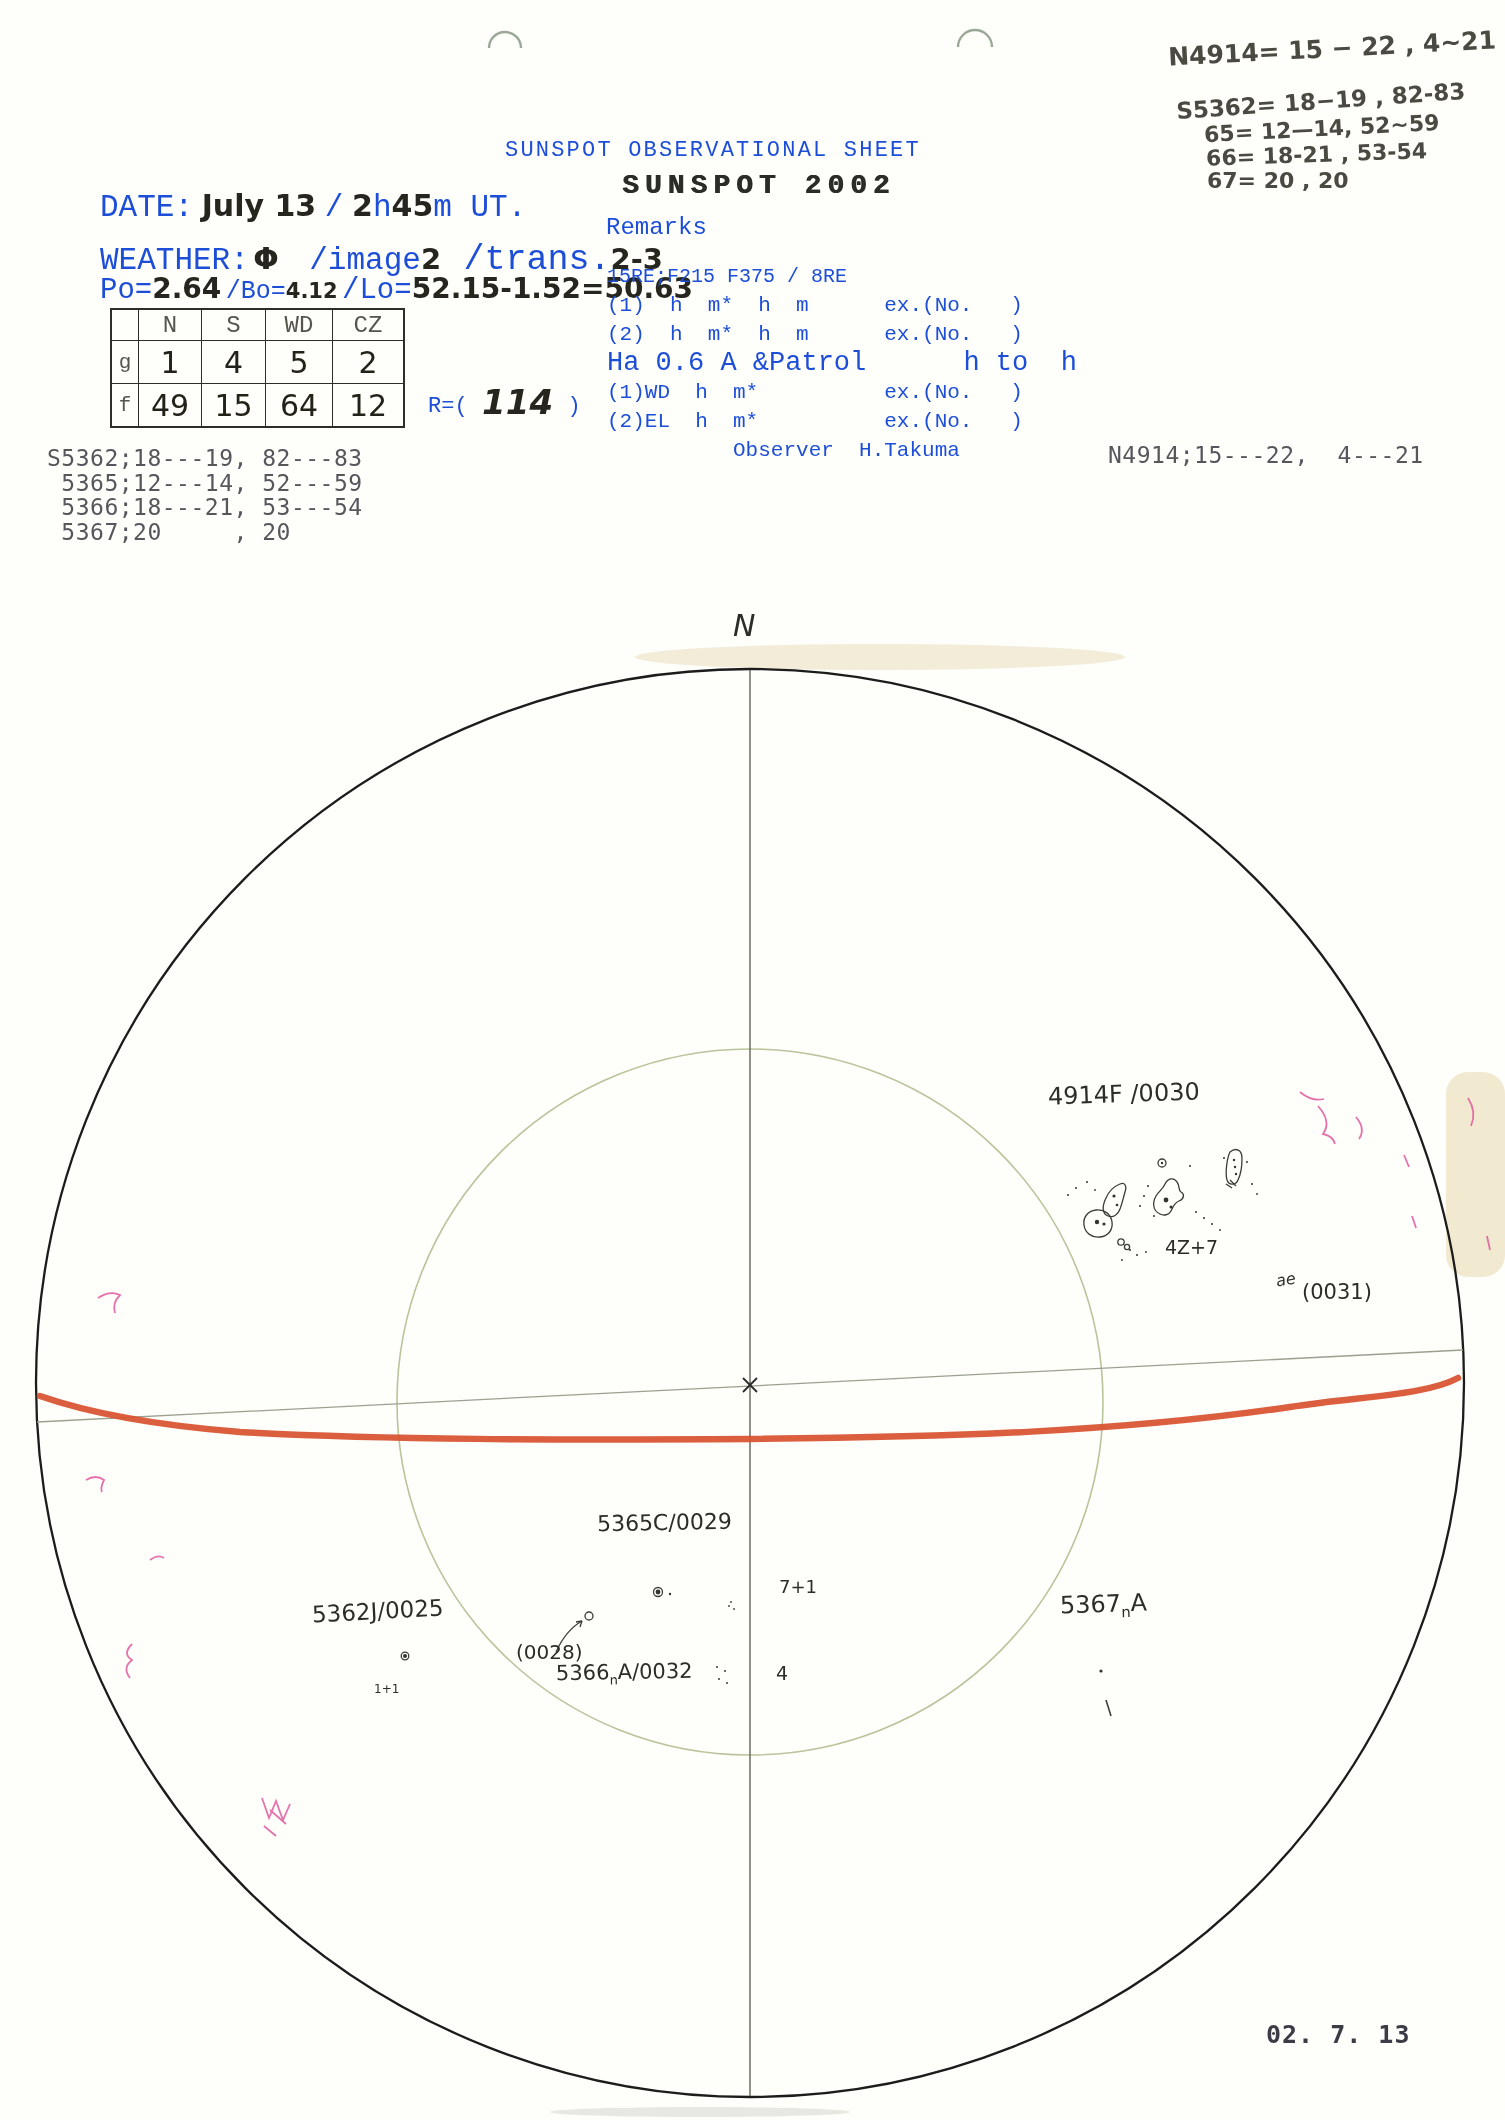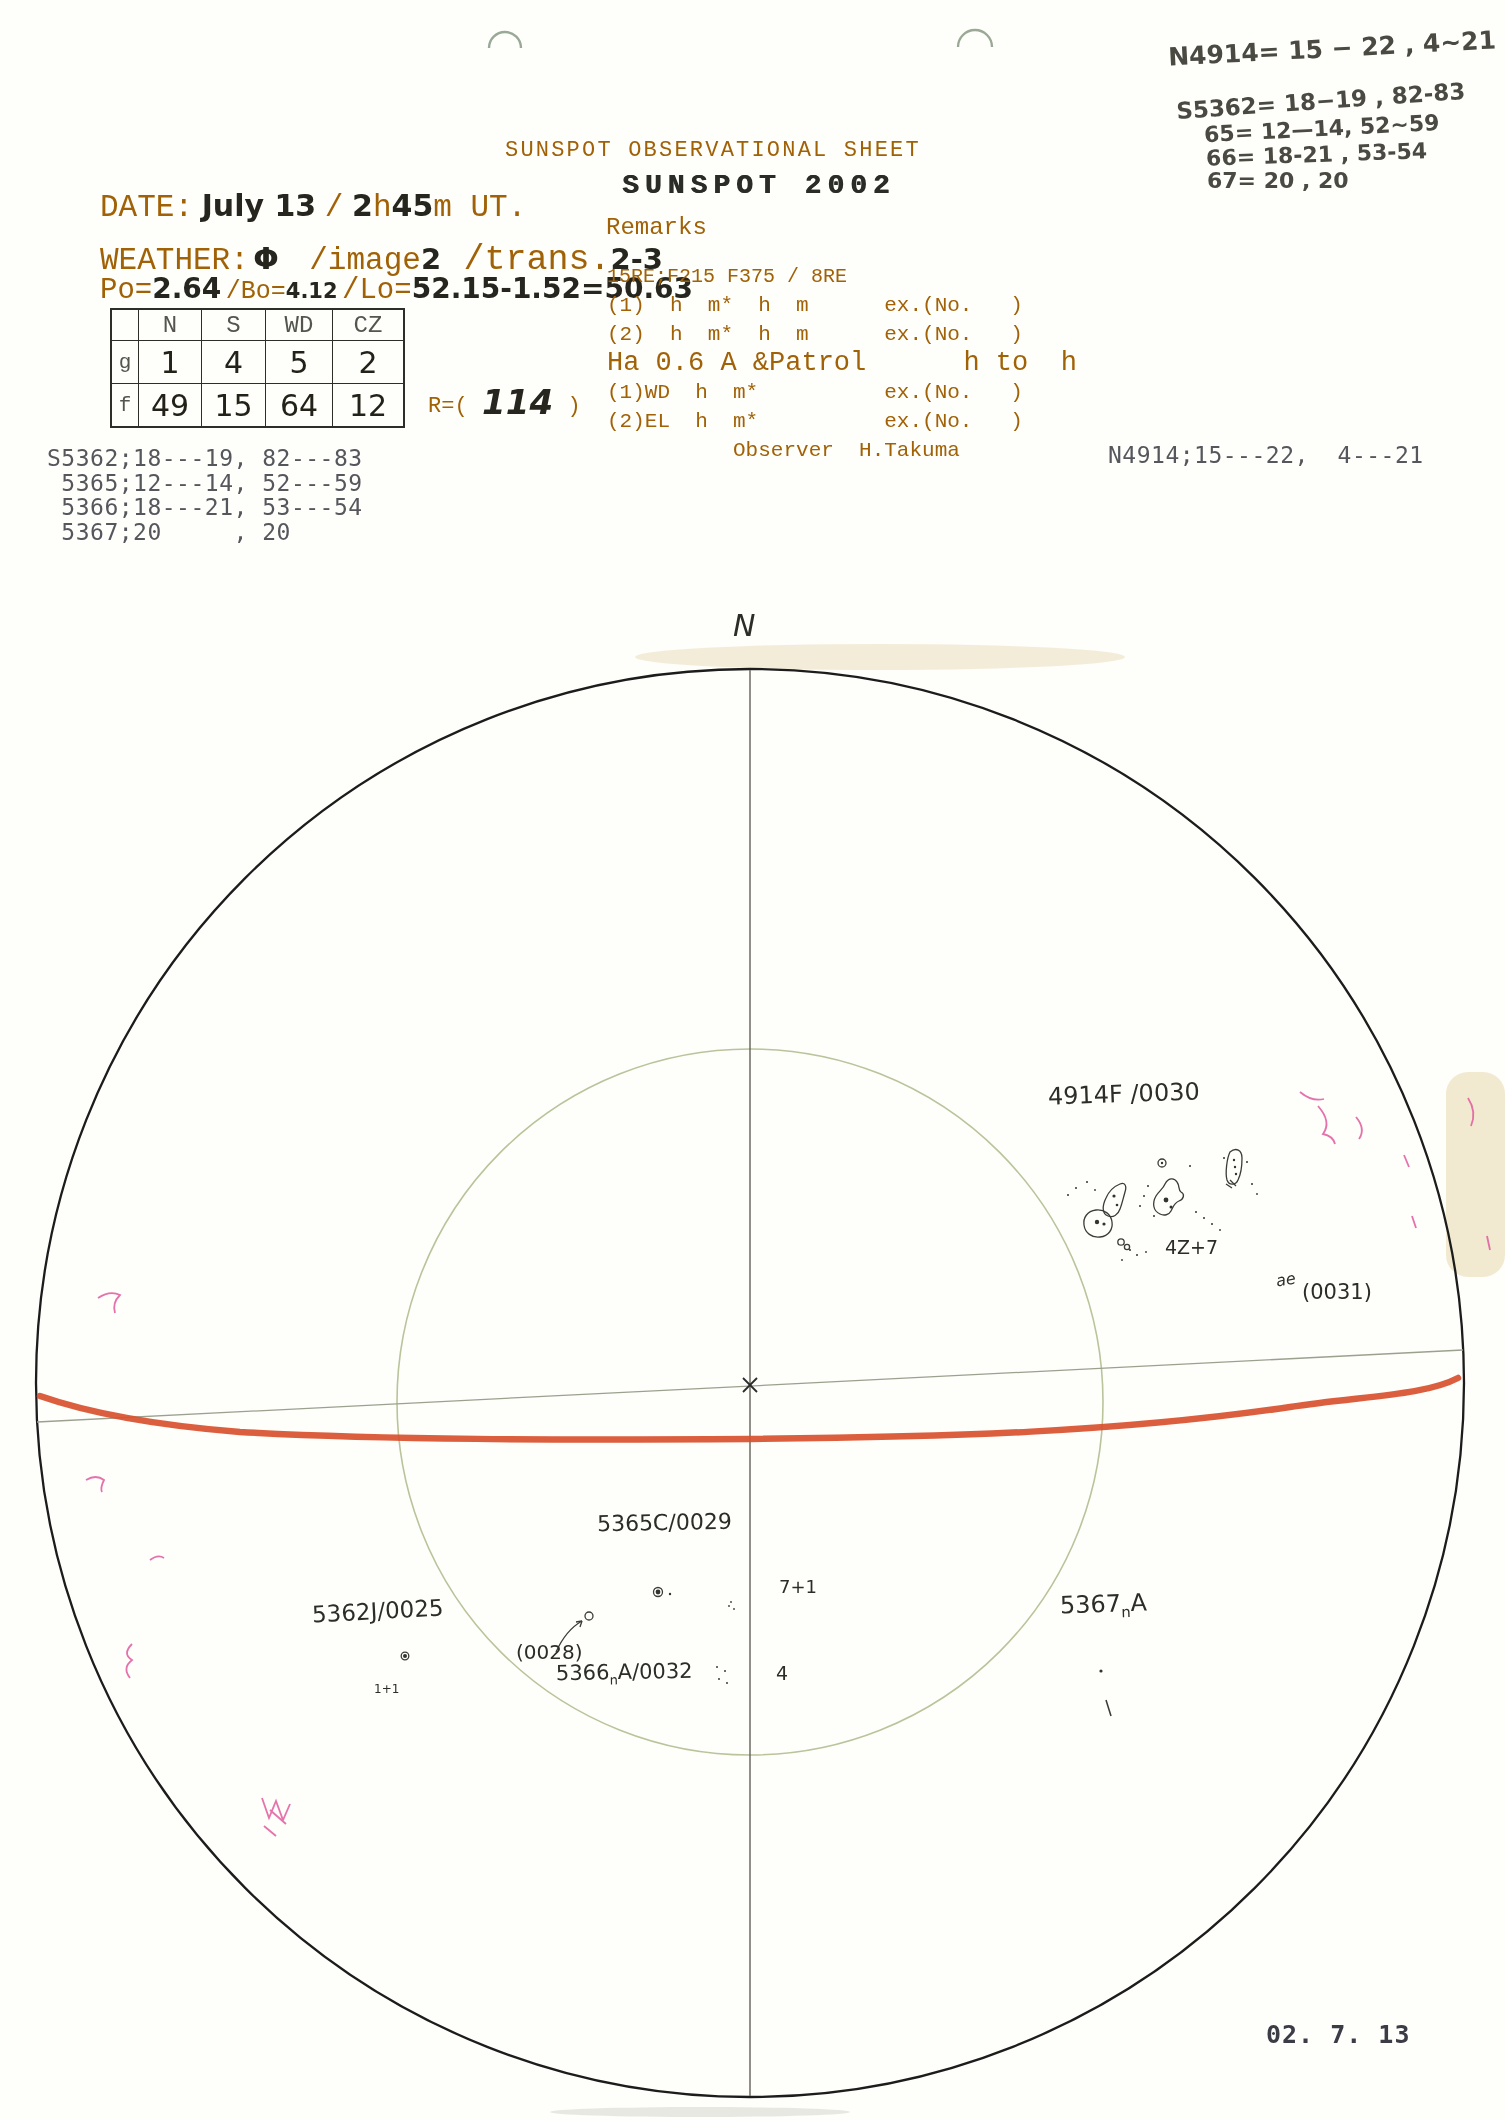--- a/index.html
+++ b/index.html
@@ -1,19 +1,19 @@
 <!DOCTYPE html>
 <html><head>
 <meta charset="utf-8">
 <style>
   html,body{margin:0;padding:0;background:#e8e8e8;}
   #sheet{position:relative;width:1505px;height:2120px;background:#fefefb;overflow:hidden;
          font-family:"Liberation Sans",sans-serif;}
   .abs{position:absolute;}
-  .mono{font-family:"Liberation Mono",monospace;color:#a16207;}
+  .mono{font-family:"Liberation Mono",monospace;color:#1d4ed8;}
   .thinmono{font-family:"DejaVu Sans Mono",monospace;color:#56575c;}
   .hand{font-family:"DejaVu Sans",sans-serif;color:#2d2d28;}
   .hand-b{font-family:"DejaVu Sans",sans-serif;color:#26261f;font-weight:bold;}
   .pre{white-space:pre;}
   .note-line{font-family:"DejaVu Sans",sans-serif;color:#4a4a42;font-weight:bold;}
   #obs-table{border-collapse:collapse;}
   #obs-table td,#obs-table th{border:1.6px solid #2e2e29;text-align:center;vertical-align:middle;
       font-weight:normal;}
   #obs-table{border:2.6px solid #2e2e29;}
   .tbl-head{font-family:"Liberation Mono",monospace;color:#55554e;font-size:24px;}

